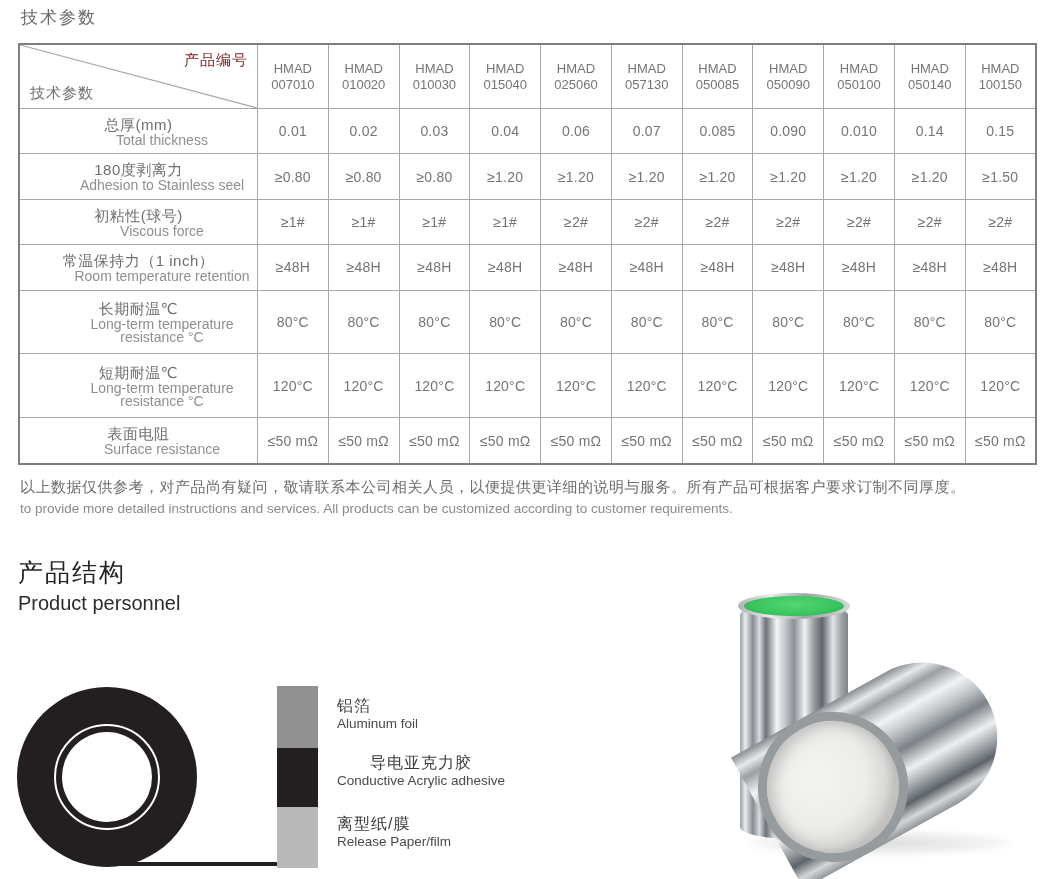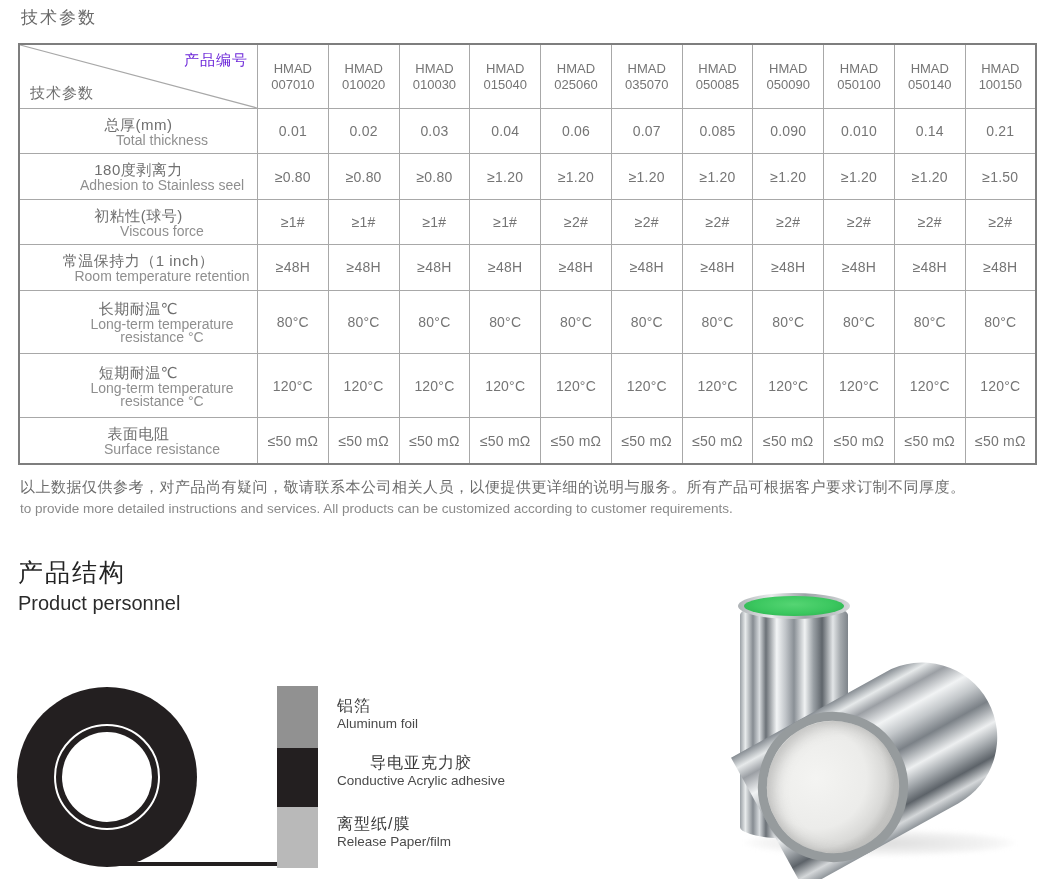--- a/index.html
+++ b/index.html
@@ -12,21 +12,21 @@
   .page-title{position:absolute;left:21px;top:6px;font-size:17px;color:#6a6a6a;letter-spacing:2px;}
   
   .tablewrap{position:absolute;left:18px;top:43px;width:1019px;height:422px;}
   table.spec{border-collapse:collapse;table-layout:fixed;width:1019px;height:422px;
     border:2px solid #7e7e7e;}
   table.spec th,table.spec td{border:1px solid #a8a8a8;text-align:center;vertical-align:middle;
     color:#757575;padding:0;overflow:hidden;}
   table.spec thead th{height:63px;font-weight:normal;font-size:13px;line-height:16px;}
   th.corner{width:237px;position:relative;}
   th.corner svg{position:absolute;left:0;top:0;width:100%;height:100%;}
-  .c-tr{position:absolute;right:9px;top:7px;font-size:15px;color:#6d28d9;letter-spacing:1px;}
+  .c-tr{position:absolute;right:9px;top:7px;font-size:15px;color:#7f1d1d;letter-spacing:1px;}
   .c-bl{position:absolute;left:10px;bottom:7px;font-size:15px;color:#6f6f6f;letter-spacing:1px;}
   td.rowlabel{text-align:left;padding-left:10px;}
   .lbl-zh{font-size:15px;color:#6f6f6f;line-height:18px;letter-spacing:0.5px;}
   .lbl-en{font-size:14px;color:#8f8f8f;line-height:13px;margin-left:47px;}
   td.val{font-size:14px;color:#757575;letter-spacing:0.2px;}
   
   .note-zh{position:absolute;left:20px;top:478px;width:1010px;font-size:15px;color:#6c6c6c;letter-spacing:0.5px;}
   .note-en{position:absolute;left:20px;top:501px;width:1010px;font-size:13.5px;color:#8a8a8a;line-height:15px;}
   
   .sec-zh{position:absolute;left:18px;top:556px;font-size:25px;color:#232323;letter-spacing:2px;}
@@ -99,21 +99,21 @@
           <th>
             <div>HMAD</div>
             <div>015040</div>
           </th>
           <th>
             <div>HMAD</div>
             <div>025060</div>
           </th>
           <th>
             <div>HMAD</div>
-            <div>035070</div>
+            <div>057130</div>
           </th>
           <th>
             <div>HMAD</div>
             <div>050085</div>
           </th>
           <th>
             <div>HMAD</div>
             <div>050090</div>
           </th>
           <th>
@@ -139,21 +139,21 @@
           <td class="val">0.01</td>
           <td class="val">0.02</td>
           <td class="val">0.03</td>
           <td class="val">0.04</td>
           <td class="val">0.06</td>
           <td class="val">0.07</td>
           <td class="val">0.085</td>
           <td class="val">0.090</td>
           <td class="val">0.010</td>
           <td class="val">0.14</td>
-          <td class="val">0.21</td>
+          <td class="val">0.15</td>
         </tr>
         <tr>
           <td class="rowlabel">
             <div class="lbl-zh">180度剥离力</div>
             <div class="lbl-en">Adhesion to Stainless seel</div>
           </td>
           <td class="val">≥0.80</td>
           <td class="val">≥0.80</td>
           <td class="val">≥0.80</td>
           <td class="val">≥1.20</td>

